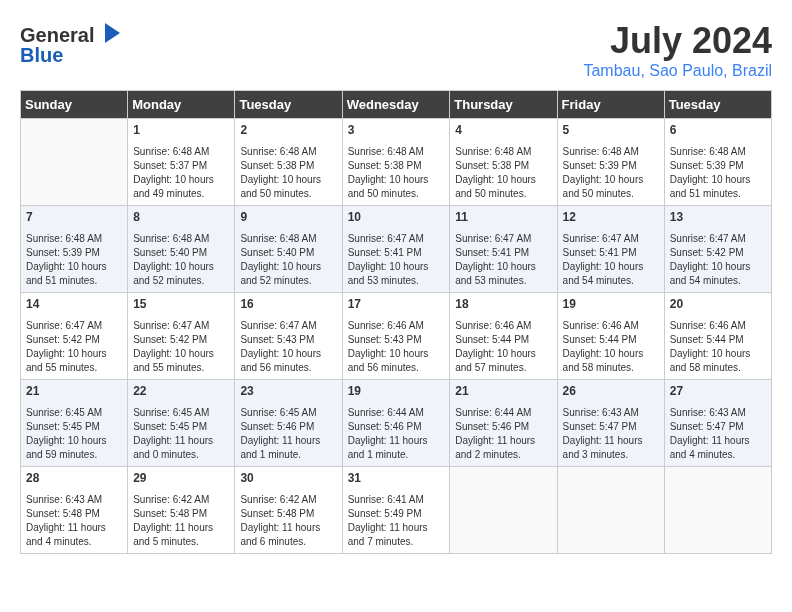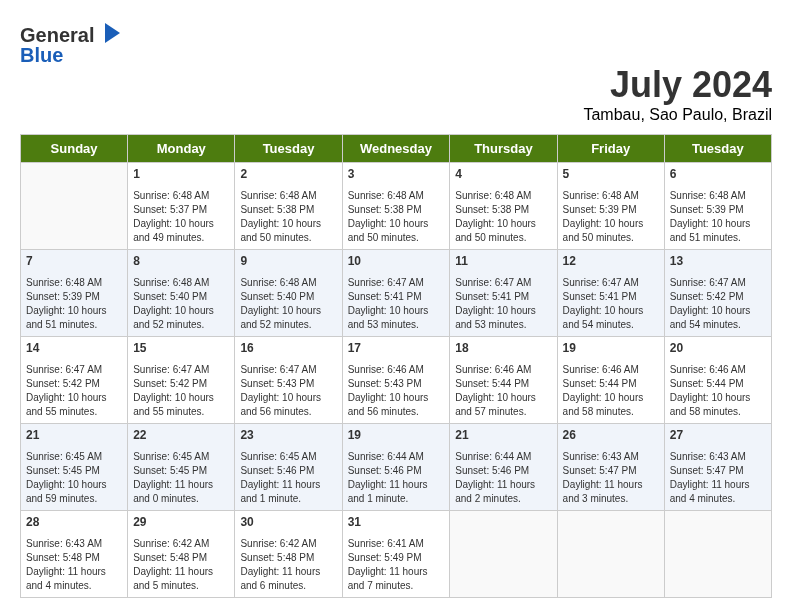--- a/index.html
+++ b/index.html
@@ -21,37 +21,36 @@
       flex-direction: column;
       align-items: center;
     }
     .title-block {
       text-align: right;
     }
     .month-year {
       font-size: 36px;
       font-weight: bold;
       color: #333;
-      margin-top: 44px;
     }
     .location {
       font-size: 16px;
-      color: #000000;
+      color: #3b82f6;
     }
     .calendar {
       width: 100%;
       border-collapse: collapse;
     }
     .calendar th {
-      background-color: #4d7c0f;
+      background-color: #404040;
       color: #fff;
       font-size: 13px;
       font-weight: bold;
       padding: 6px 4px;
-      text-align: center;
+      text-align: left;
       border: 1px solid #ccc;
     }
     .calendar td {
       vertical-align: top;
       border: 1px solid #ccc;
       padding: 4px 5px;
       font-size: 10.5px;
       color: #333;
       width: 108px;
       min-height: 80px;

